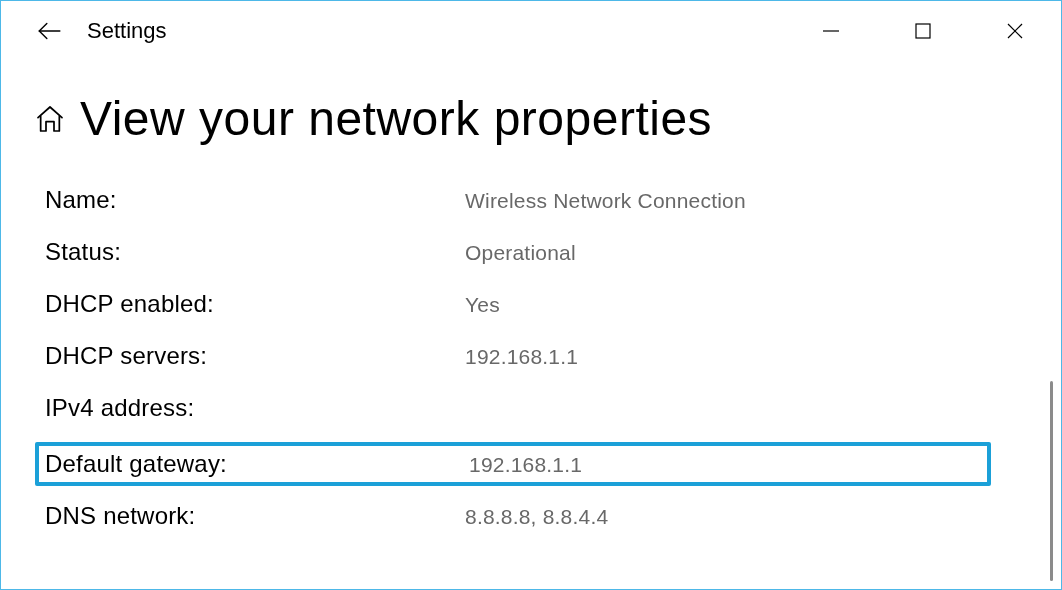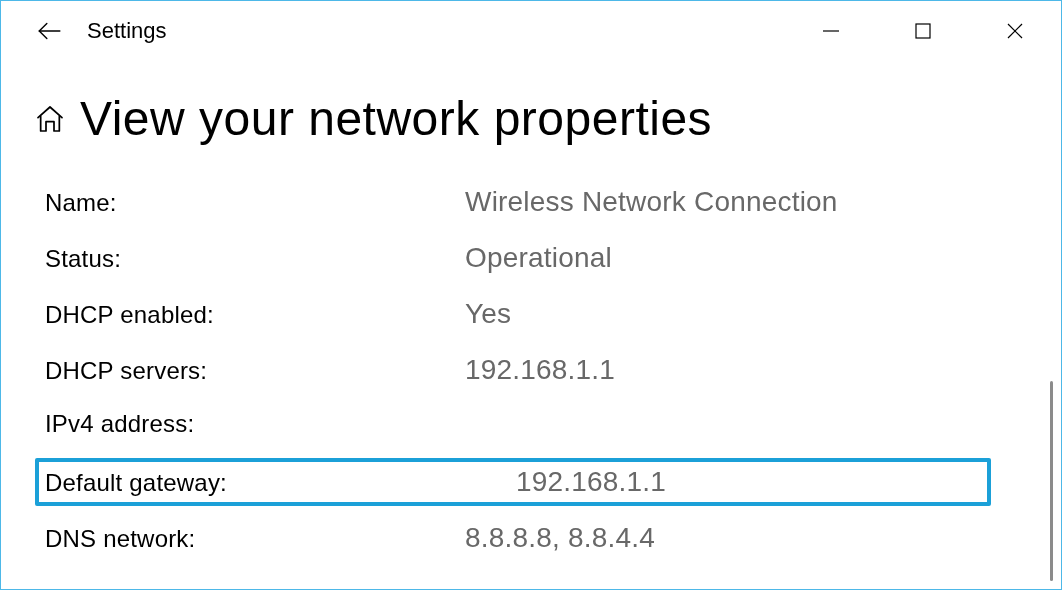--- a/index.html
+++ b/index.html
@@ -86,36 +86,35 @@
       padding: 4px 0;
     }
     .prop-label {
       width: 420px;
       font-size: 24px;
       font-weight: 400;
       color: #000;
       letter-spacing: 0.2px;
     }
     .prop-value {
-      font-size: 28px;
+      font-size: 21px;
       font-weight: 400;
       color: #686868;
       letter-spacing: 0.2px;
       text-align: right;
     }
     
     
     .highlight {
       border: 4px solid #1ba0d8;
       border-radius: 2px;
       padding: 4px 6px;
       margin-left: -10px;
       margin-right: 0;
       margin-bottom: 12px;
-      gap: 47px;
     }
     .highlight .prop-label {
       width: 424px;
     }
     
     
     .scrollbar-track {
       position: absolute;
       right: 8px;
       top: 380px;

